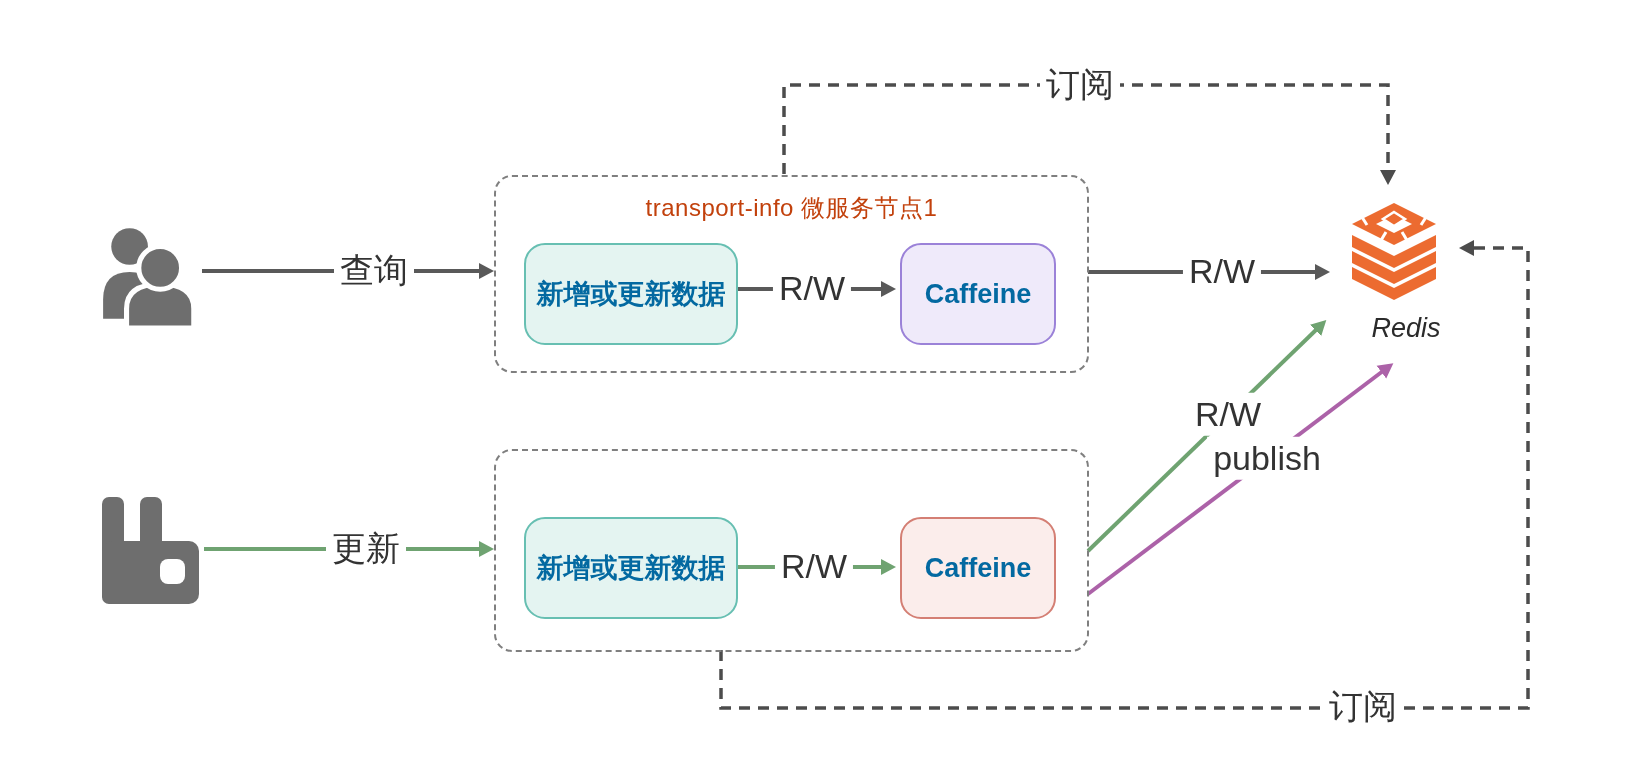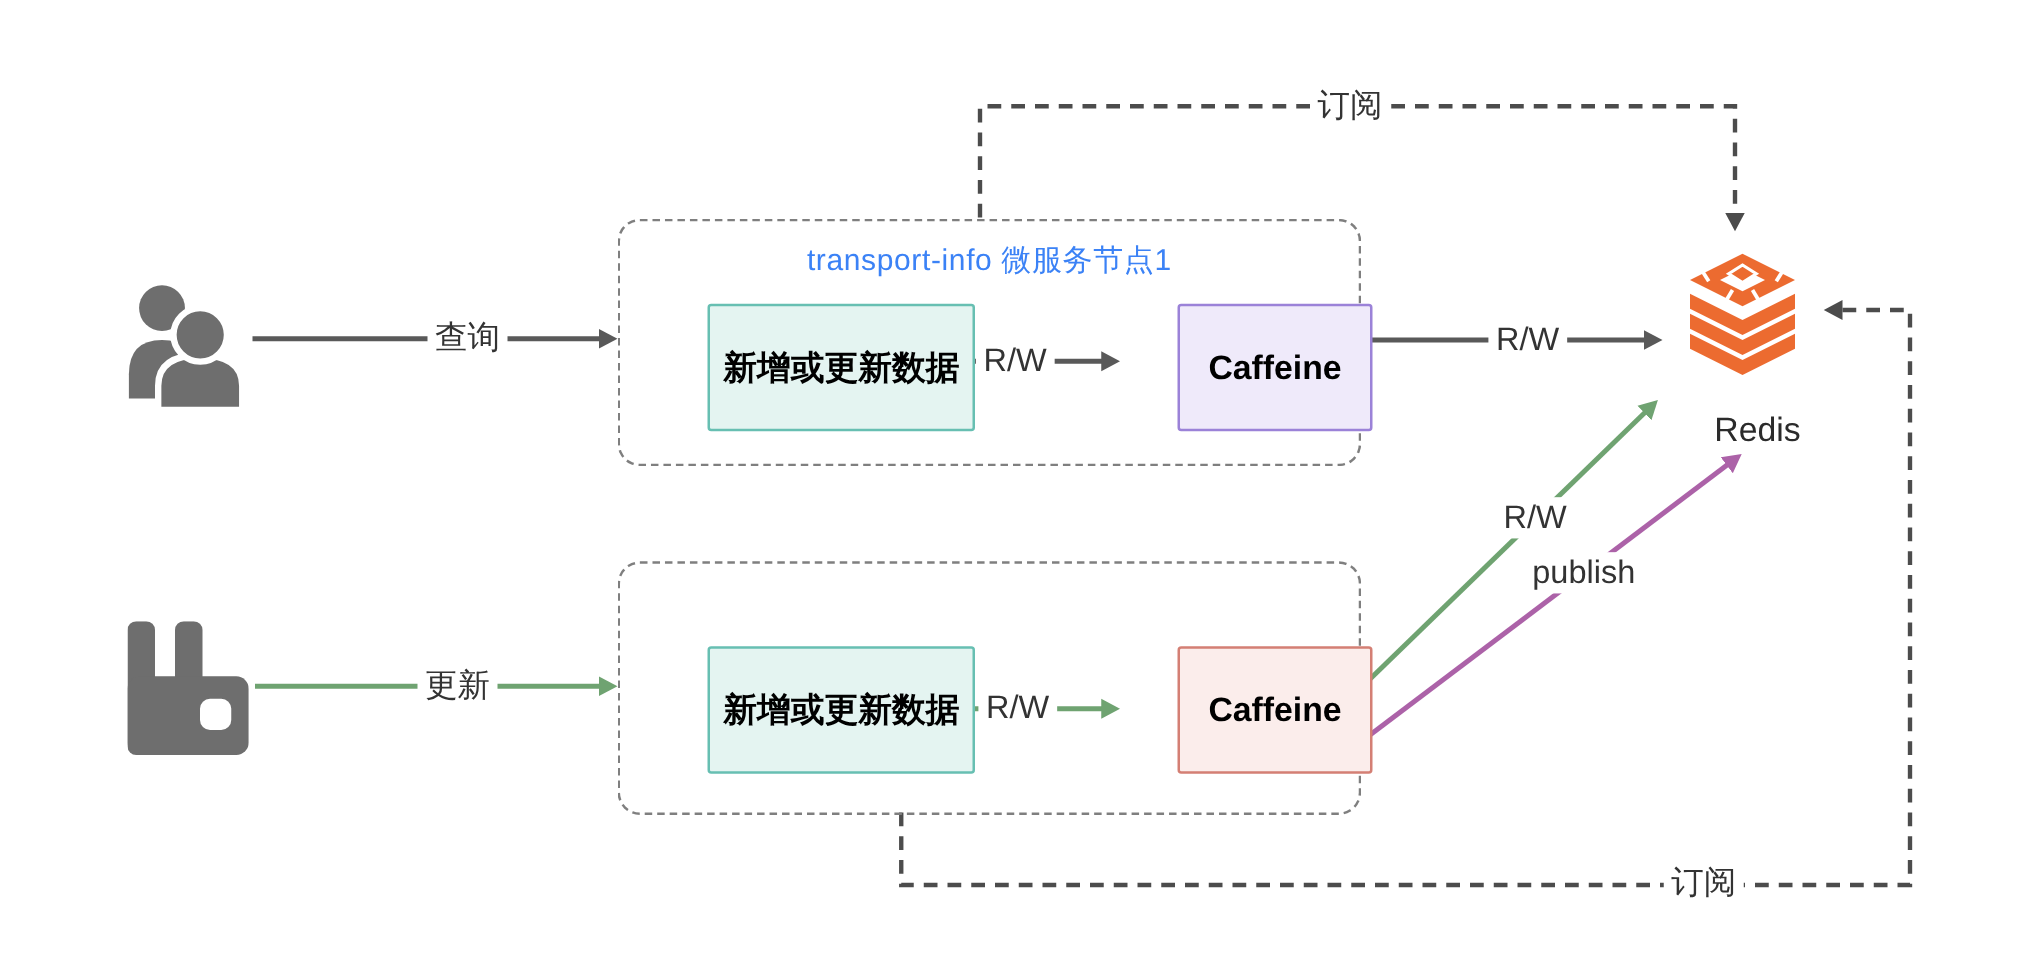--- a/index.html
+++ b/index.html
@@ -6,32 +6,32 @@
   .canvas{
     position:relative;width:1626px;height:762px;background:#ffffff;overflow:hidden;
     font-family:"Liberation Sans","DejaVu Sans",sans-serif;color:#333;
   }
   .wires{position:absolute;left:0;top:0;}
   .icon{position:absolute;}
   .node{
     position:absolute;border:2.5px dashed #7f7f7f;border-radius:18px;background:transparent;
   }
   .node-title{
-    text-align:center;margin-top:15px;font-size:24px;color:#3b82f6;letter-spacing:.5px;white-space:nowrap;
+    text-align:center;margin-top:15px;font-size:24px;color:#c2410c;letter-spacing:.5px;white-space:nowrap;
   }
   .inner-box{
-    position:absolute;border-radius:3px;display:flex;align-items:center;justify-content:center;
-    font-weight:700;font-size:27px;color:#000000;white-space:nowrap;margin-left:42px;
+    position:absolute;border-radius:21px;display:flex;align-items:center;justify-content:center;
+    font-weight:700;font-size:27px;color:#0369a1;white-space:nowrap;
   }
   .box-teal{left:28px;top:66px;width:210px;height:98px;background:#e4f4f1;border:2.5px solid #67bfb2;}
   .box-purple{left:404px;top:66px;width:152px;height:98px;background:#efeafa;border:2.5px solid #9b82d8;}
   .box-red{left:404px;top:66px;width:152px;height:98px;background:#fbedeb;border:2.5px solid #d47f74;}
   .edge-label{
     position:absolute;transform:translate(-50%,-50%);background:#ffffff;padding:0 6px;
-    font-size:26px;color:#333;white-space:nowrap;line-height:1.25;
+    font-size:34px;color:#333;white-space:nowrap;line-height:1.25;
   }
   .redis-label{
     position:absolute;transform:translate(-50%,-50%);font-size:27px;color:#2b2b2b;white-space:nowrap;
   }
 </style>
 </head>
 <body>
 
 <div class="canvas">
 
@@ -94,21 +94,21 @@
     <path d="M8,33 L50,54 L92,33 L92,45 L50,66 L8,45 Z" fill="#ec6b30"></path>
     <path d="M8,49 L50,70 L92,49 L92,61 L50,82 L8,61 Z" fill="#ec6b30"></path>
     <path d="M8,65 L50,86 L92,65 L92,77 L50,98 L8,77 Z" fill="#ec6b30"></path>
     <path fill-rule="evenodd" d="M50,1 L92,22 L50,43 L8,22 Z M50,13 L68,22 L50,31 L32,22 Z" fill="#ec6b30"></path>
     <line x1="16" y1="12" x2="23" y2="23" stroke="#ffffff" stroke-width="3"></line>
     <line x1="84" y1="12" x2="77" y2="23" stroke="#ffffff" stroke-width="3"></line>
     <line x1="36" y1="40" x2="42" y2="30" stroke="#ffffff" stroke-width="3"></line>
     <line x1="64" y1="40" x2="58" y2="30" stroke="#ffffff" stroke-width="3"></line>
     <path d="M50,10 L61,17 L50,24 L39,17 Z" fill="#ec6b30" stroke="#ffffff" stroke-width="2.5"></path>
   </svg>
-  <div class="redis-label" style="left:1406px;top:344px;">Redis</div>
+  <div class="redis-label" style="left:1406px;top:328px;font-style:italic;">Redis</div>
 
   <div class="edge-label" style="left:374px;top:270px;text-align:right;">查询</div>
   <div class="edge-label" style="left:335px;top:548px;margin-left:31px;">更新</div>
   <div class="edge-label" style="left:812px;top:288px;">R/W</div>
   <div class="edge-label" style="left:814px;top:566px;">R/W</div>
   <div class="edge-label" style="left:1222px;top:271px;">R/W</div>
   <div class="edge-label" style="left:1228px;top:414px;">R/W</div>
   <div class="edge-label" style="left:1267px;top:458px;">publish</div>
   <div class="edge-label" style="left:1080px;top:84px;">订阅</div>
   <div class="edge-label" style="left:1363px;top:706px;">订阅</div>

